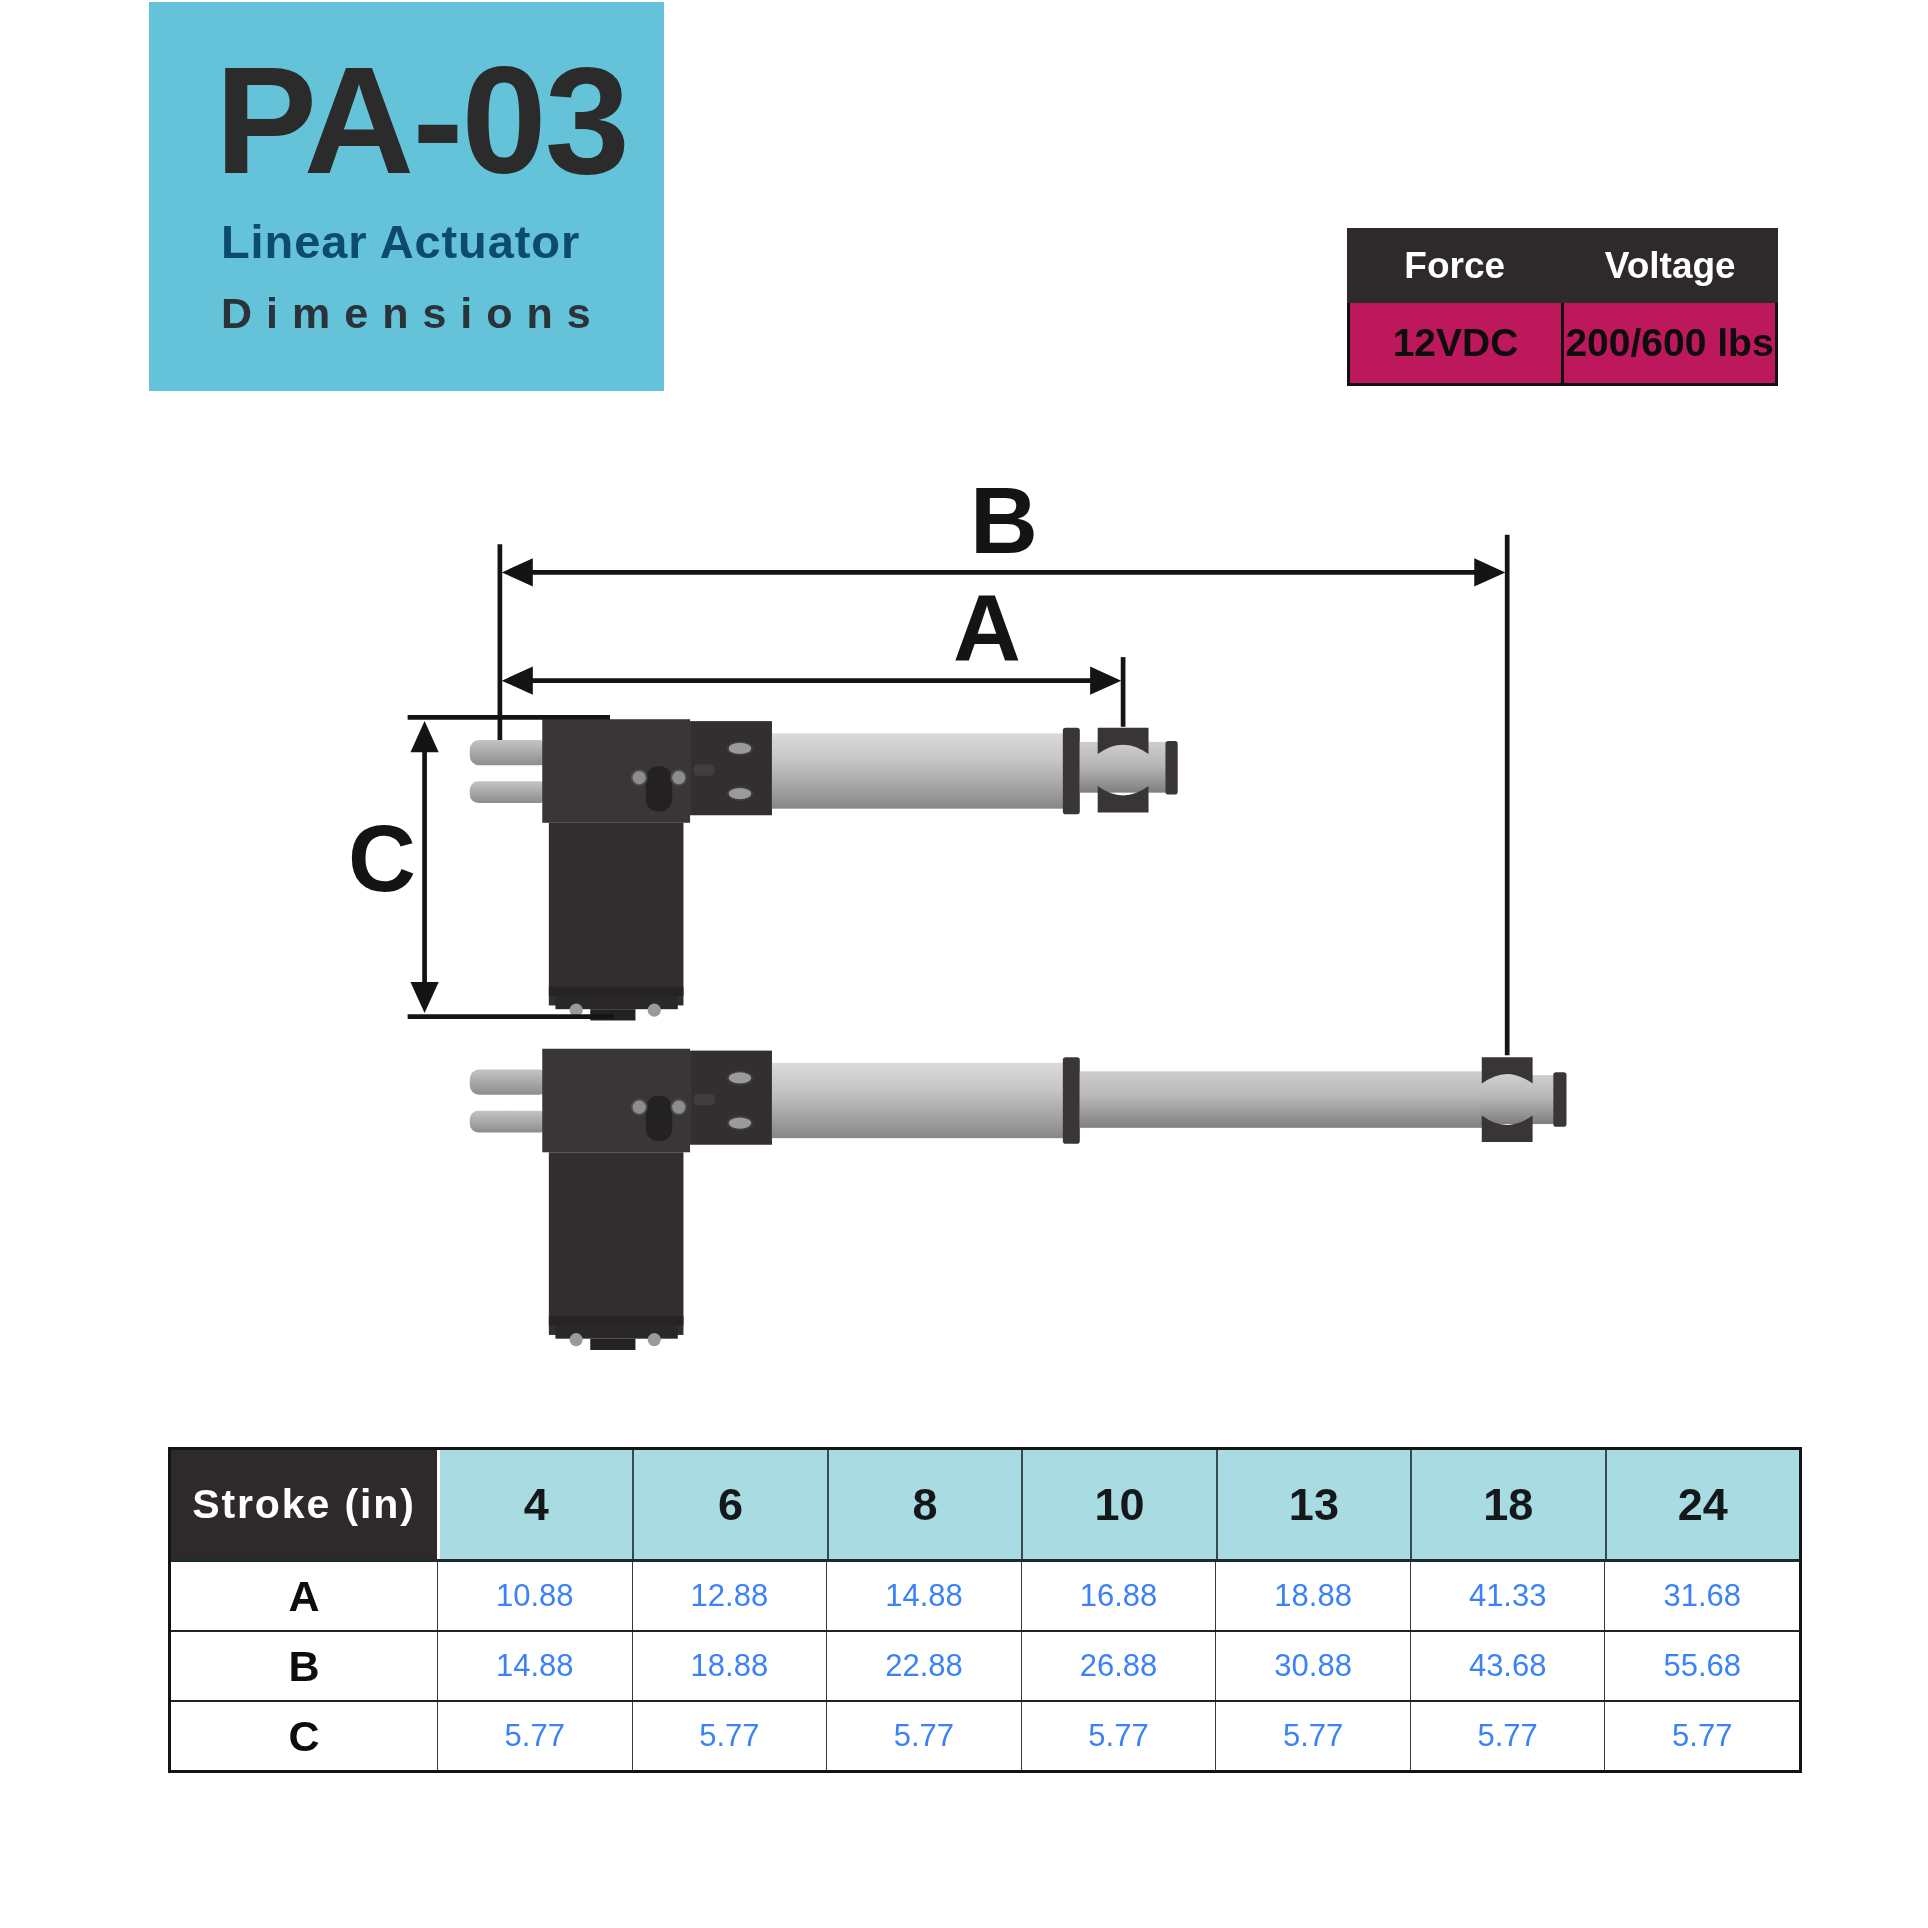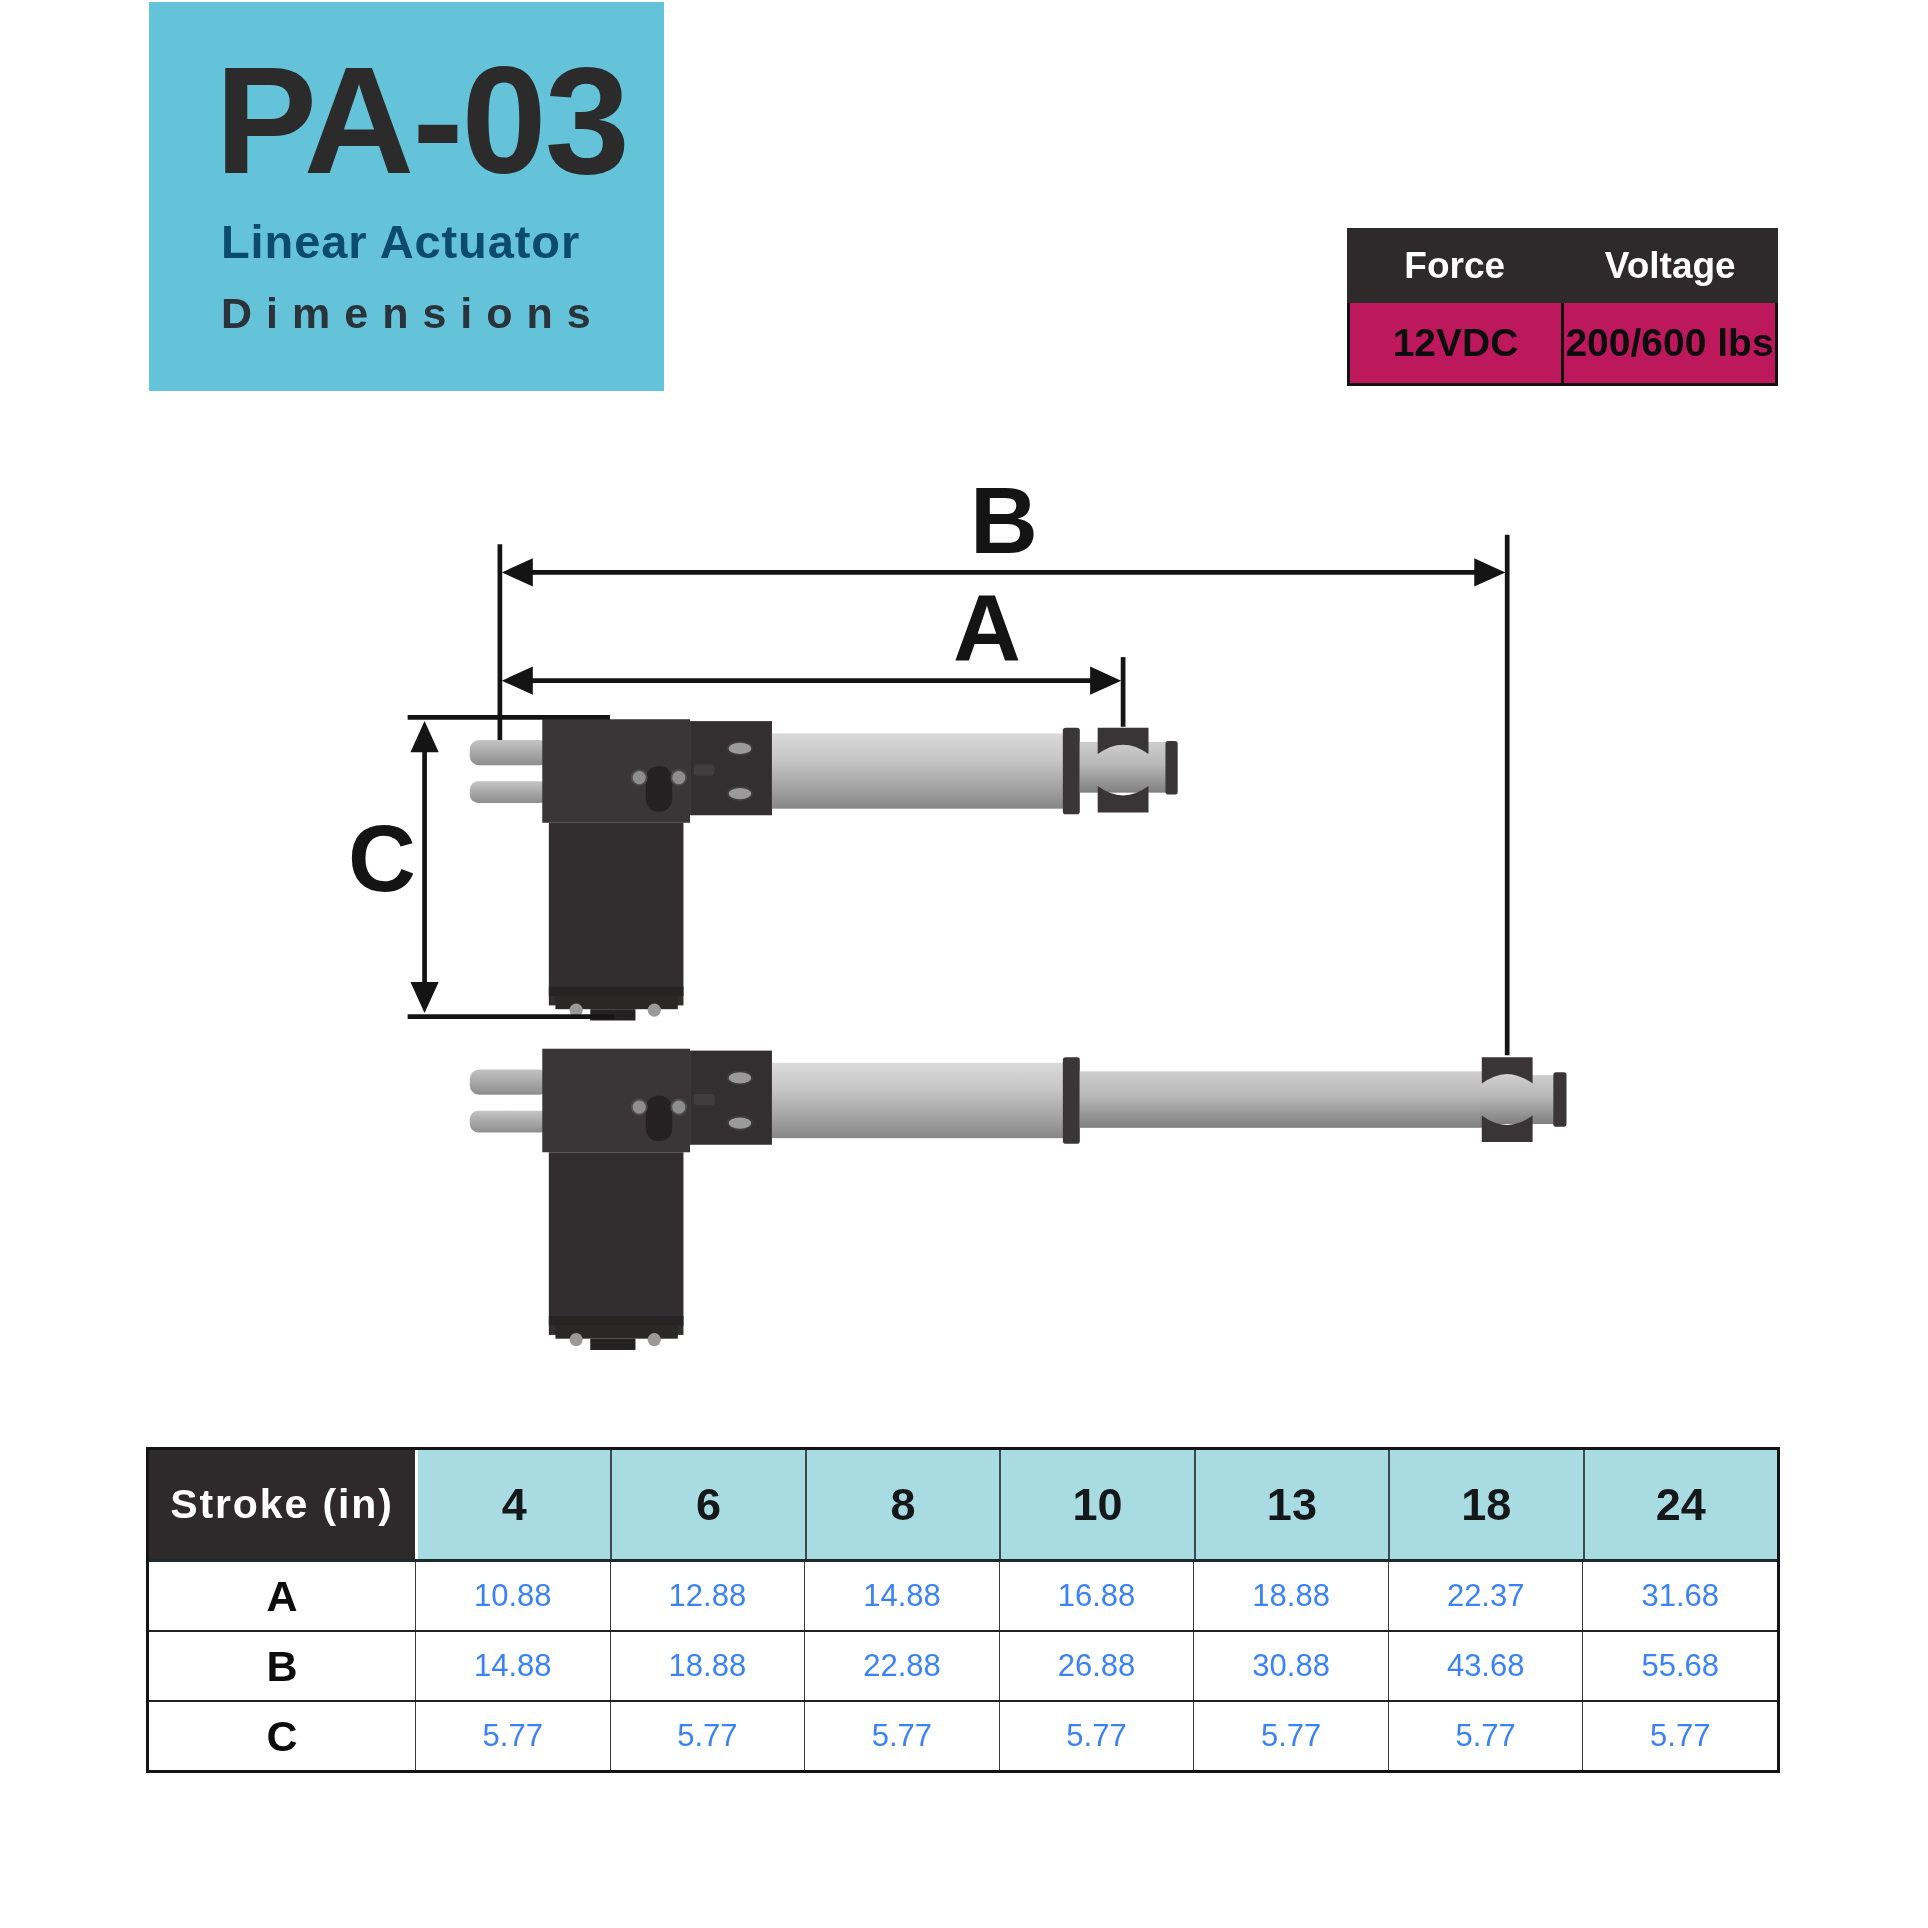--- a/index.html
+++ b/index.html
@@ -23,21 +23,21 @@
                  color:#0d0d0d;font-size:39px;font-weight:700;}
   .spec-body div + div{border-left:3.8px solid #111;}
 
   
   .dim-label{width:132px;text-align:center;font-size:94px;font-weight:700;color:#141414;line-height:1;}
   .lbl-b{left:938px;top:474px;}
   .lbl-a{left:921px;top:582px;}
   .lbl-c{left:316px;top:812px;}
 
   
-  .stroke{left:146px;top:1447px;width:1628px;border:3.8px solid #141414;border-collapse:separate;border-spacing:0;}
+  .stroke{left:168px;top:1447px;width:1628px;border:3.8px solid #141414;border-collapse:separate;border-spacing:0;}
   .stroke .hrow{display:flex;height:109px;border-bottom:3.8px solid #1d2b2e;}
   .stroke .hrow .hlabel{width:266px;background:#2e2a2b;color:#ffffff;font-size:41px;font-weight:700;
                         display:flex;align-items:center;justify-content:center;letter-spacing:1.9px;}
   .stroke .hrow .hval{flex:1;background:#a8dce2;color:#15181a;font-size:45px;font-weight:700;
                       display:flex;align-items:center;justify-content:center;border-left:2.8px solid #3b4a4e;}
   .stroke .hrow .hval.first{border-left:3.8px solid #ffffff;}
   .stroke .drow{display:flex;height:68px;background:#ffffff;}
   .stroke .drow + .drow{border-top:2.8px solid #222;}
   .stroke .drow .rlabel{width:266px;display:flex;align-items:center;justify-content:center;
                         font-size:43px;font-weight:700;color:#0d0d0d;}
@@ -162,21 +162,21 @@
     <div class="hval">24</div>
   </div>
 
   <div class="drow">
     <div class="rlabel">A</div>
     <div class="cell">10.88</div>
     <div class="cell">12.88</div>
     <div class="cell">14.88</div>
     <div class="cell">16.88</div>
     <div class="cell">18.88</div>
-    <div class="cell">22.37</div>
+    <div class="cell">41.33</div>
     <div class="cell">31.68</div>
   </div>
 
   <div class="drow">
     <div class="rlabel">B</div>
     <div class="cell">14.88</div>
     <div class="cell">18.88</div>
     <div class="cell">22.88</div>
     <div class="cell">26.88</div>
     <div class="cell">30.88</div>

